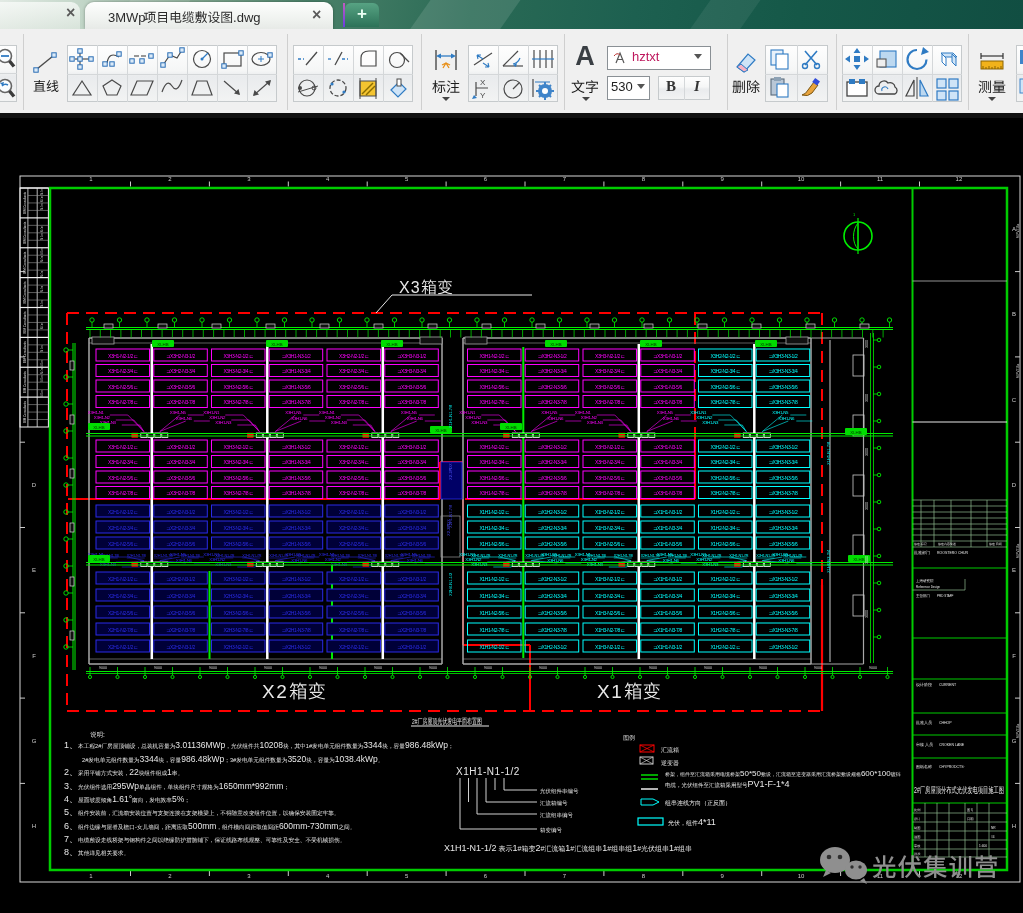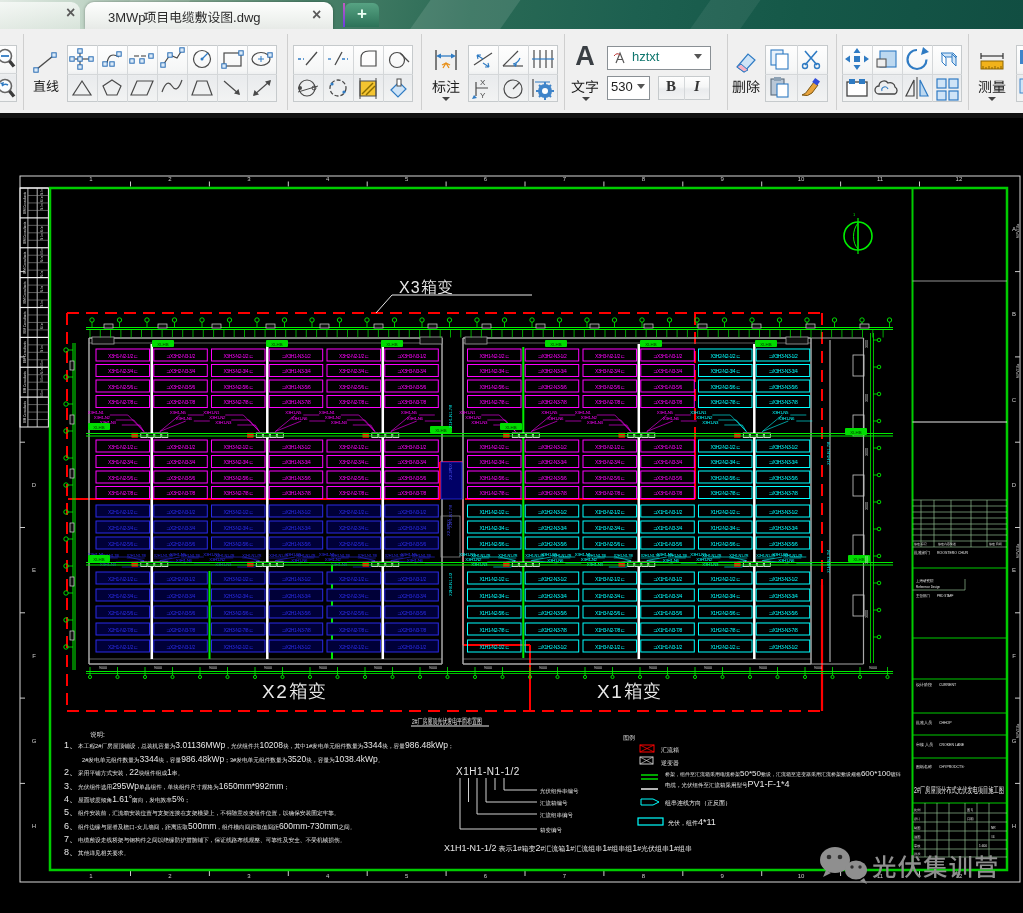--- a/index.html
+++ b/index.html
@@ -278,21 +278,21 @@
     <svg style="position:absolute;left:569px;top:49px" width="32" height="18" viewBox="0 0 32 18">
       <use href="#g6587" transform="translate(2.0 14.0) scale(0.01400 -0.01400)" fill="#1d1d1d"></use>
       <use href="#g5b57" transform="translate(16.0 14.0) scale(0.01400 -0.01400)" fill="#1d1d1d"></use>
     </svg>
     <div class="arr" style="left:582px;top:68px"></div>
     <div class="combo" style="left:607px;top:17px;width:104px;height:24px"></div>
     <svg style="position:absolute;left:611px;top:20px" width="18" height="18" viewBox="0 0 18 18">
       <path d="M5,14 L9,4 L13,14 M6.5,10.5 h5" stroke="#555" stroke-width="1.2" fill="none"></path>
       <path d="M3,7 q3,-4 6,-1" stroke="#b33" stroke-width="1" fill="none"></path>
     </svg>
-    <div style="position:absolute;left:632px;top:20px;font-size:13px;color:#0f766e">hztxt</div>
+    <div style="position:absolute;left:632px;top:20px;font-size:13px;color:#be185d">hztxt</div>
     <div class="chev" style="left:694px;top:25px"></div>
     <div class="combo" style="left:607px;top:47px;width:43px;height:24px"></div>
     <div style="position:absolute;left:611px;top:50px;font-size:13px;color:#222">530</div>
     <div class="chev" style="left:637px;top:55px"></div>
     <div class="grid" style="left:658px;top:47px;width:52px;height:24px"></div>
     <div class="gl" style="left:684px;top:47px;width:1px;height:24px"></div>
     <div style="position:absolute;left:658px;top:49px;width:26px;text-align:center;font-size:15px;font-weight:bold;color:#333;font-family:'Liberation Serif',serif">B</div>
     <div style="position:absolute;left:684px;top:49px;width:26px;text-align:center;font-size:15px;font-style:italic;font-weight:bold;color:#333;font-family:'Liberation Serif',serif">I</div>
     <svg style="position:absolute;left:733px;top:20px" width="26" height="26" viewBox="0 0 26 26">
       <path d="M4,18 L15,5 L22,11 L11,23 Z" fill="#cfe4f7" stroke="#2f7bc3" stroke-width="1.2"></path>

